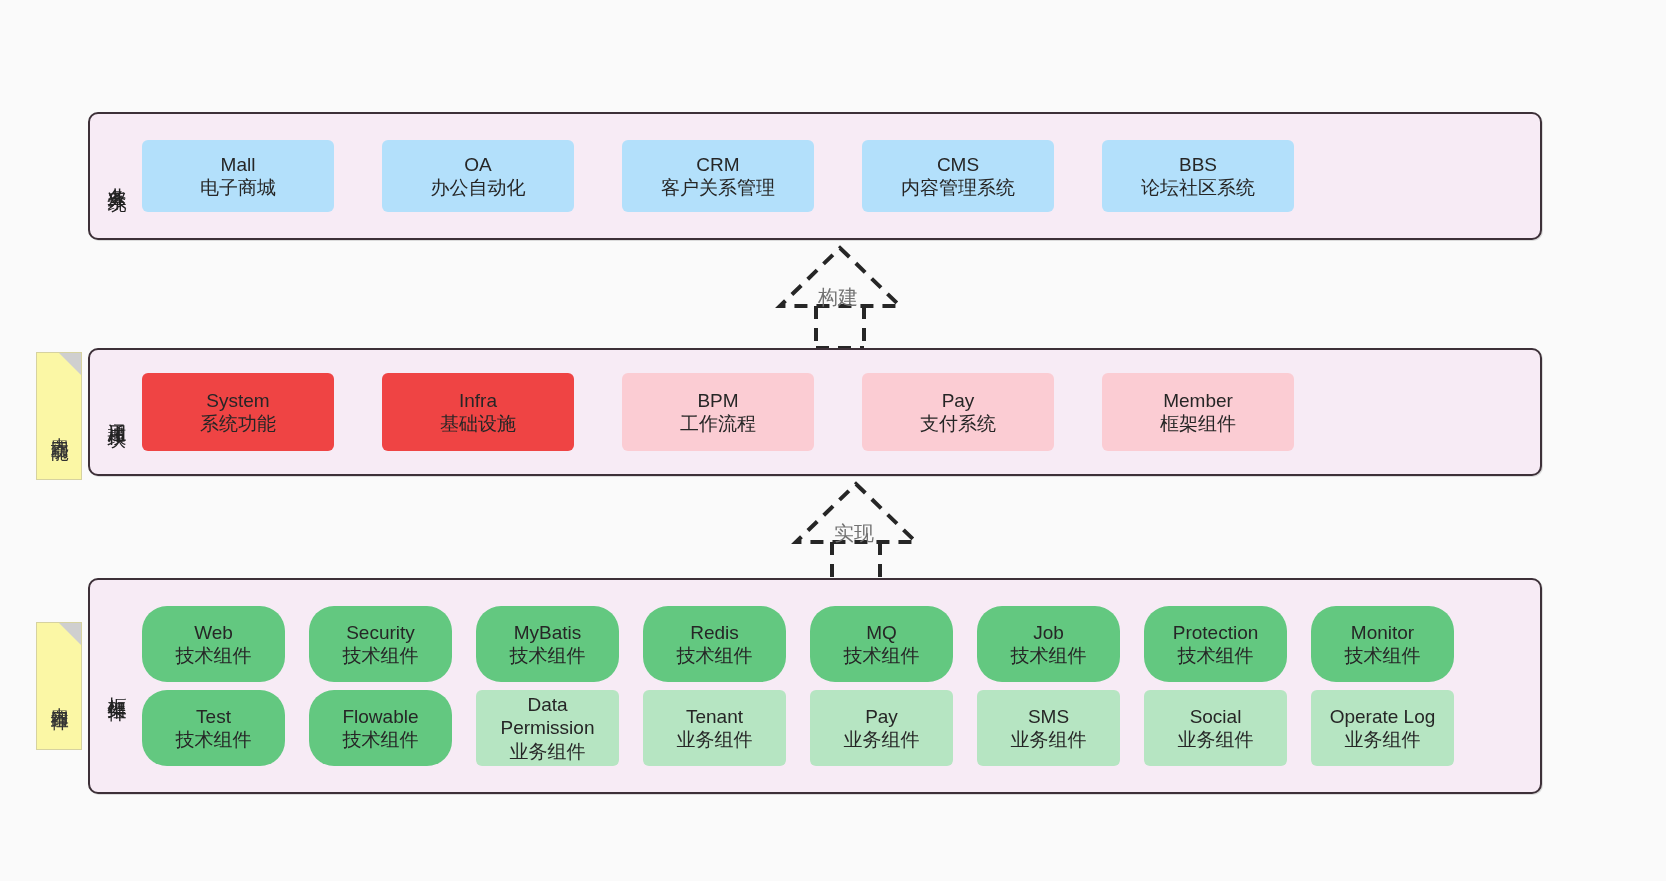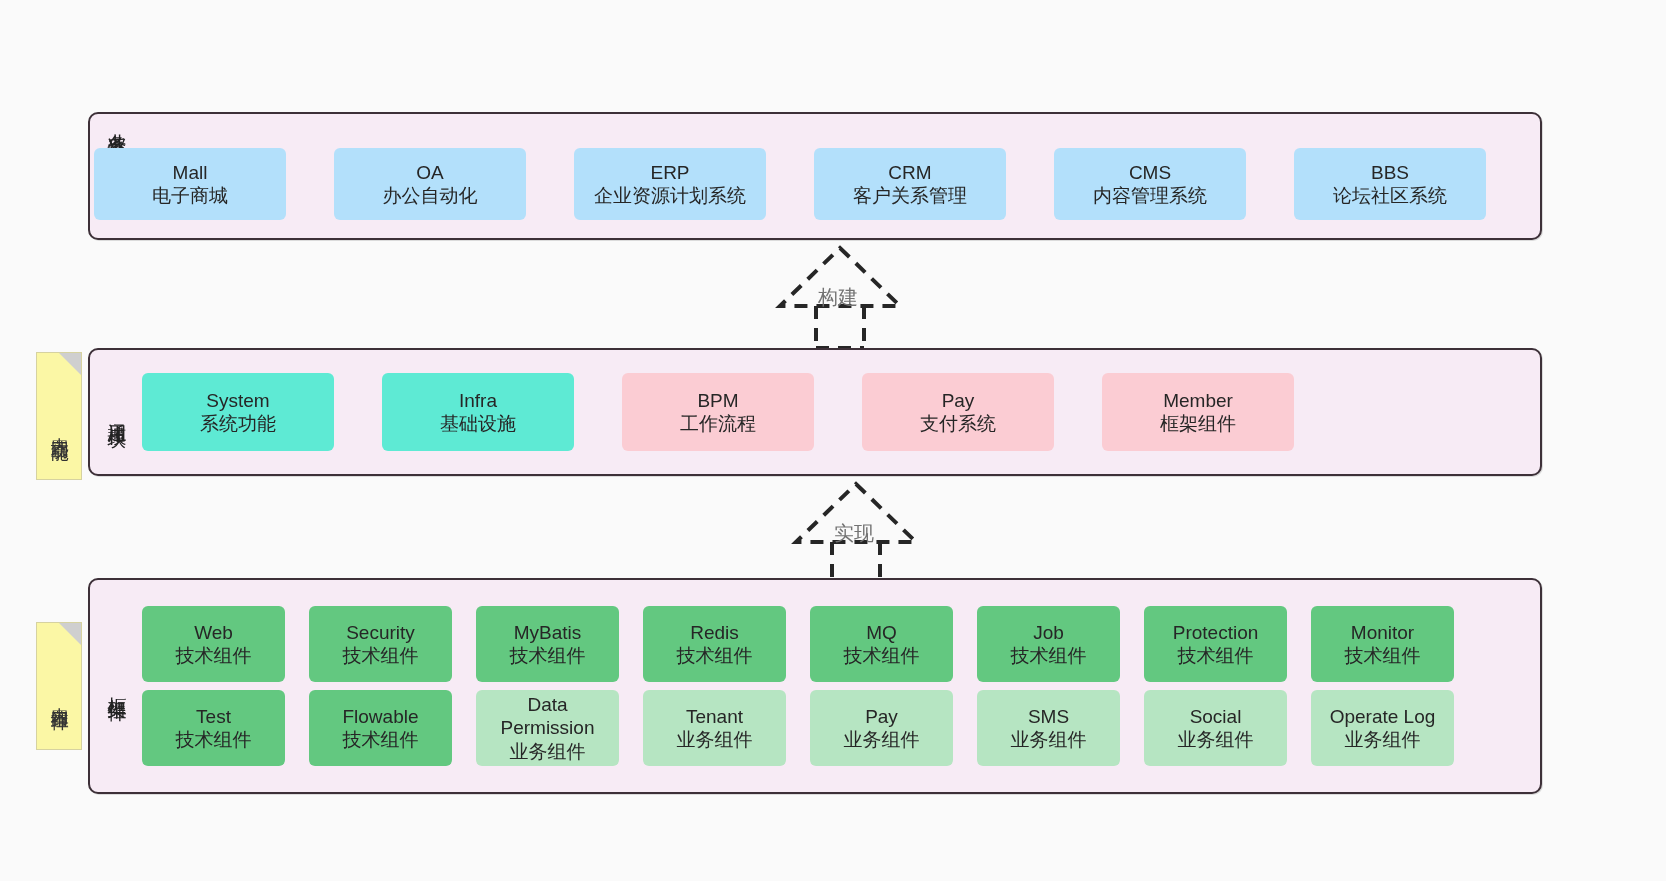--- a/index.html
+++ b/index.html
@@ -78,29 +78,29 @@
     line-height: 1.22;
     color: #262626;
     padding: 4px 6px;
     white-space: pre-line;
     overflow: hidden;
   }
   .box .t-en { display: block; }
   .box .t-cn { display: block; }
 
   .box.blue   { background: #b3e0fb; }
-  .box.red    { background: #5eead4; }
+  .box.red    { background: #ef4444; }
   .box.pink   { background: #fbccd3; }
-  .box.green  { background: #63c880; }
+  .box.green  { background: #63c880; border-radius: 25px; }
   .box.lgreen { background: #b6e5c2; }
 
   
   #layer-business {
     left: 88px;  top: 112px;
-    width: 1454px; height: 128px; flex-direction: column;
+    width: 1454px; height: 128px;
   }
   #layer-business .box {
     width: 192px;
     height: 72px;
     flex: 0 0 192px;
   }
   #layer-business .row { gap: 48px; }
 
   
   #layer-common {
@@ -184,24 +184,20 @@
       <div class="row">
         <div class="box blue">
           <span class="t-en">Mall</span>
           <span class="t-cn">电子商城</span>
         </div>
         <div class="box blue">
           <span class="t-en">OA</span>
           <span class="t-cn">办公自动化</span>
         </div>
         <div class="box blue">
-          <span class="t-en">ERP</span>
-          <span class="t-cn">企业资源计划系统</span>
-        </div>
-        <div class="box blue">
           <span class="t-en">CRM</span>
           <span class="t-cn">客户关系管理</span>
         </div>
         <div class="box blue">
           <span class="t-en">CMS</span>
           <span class="t-cn">内容管理系统</span>
         </div>
         <div class="box blue">
           <span class="t-en">BBS</span>
           <span class="t-cn">论坛社区系统</span>

